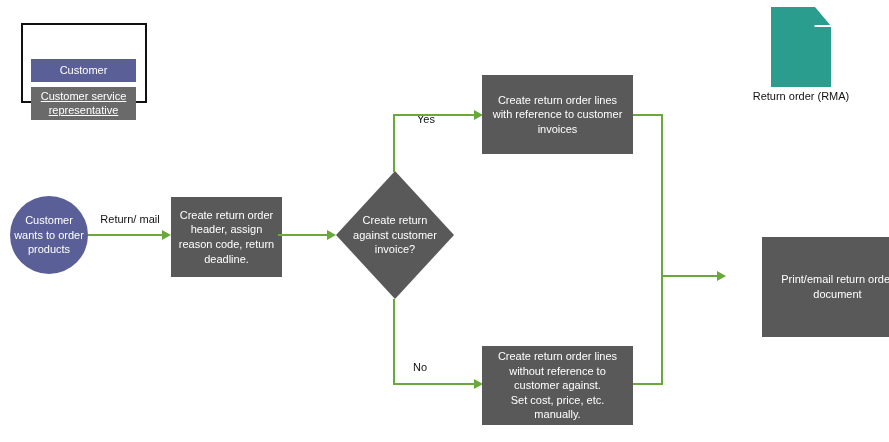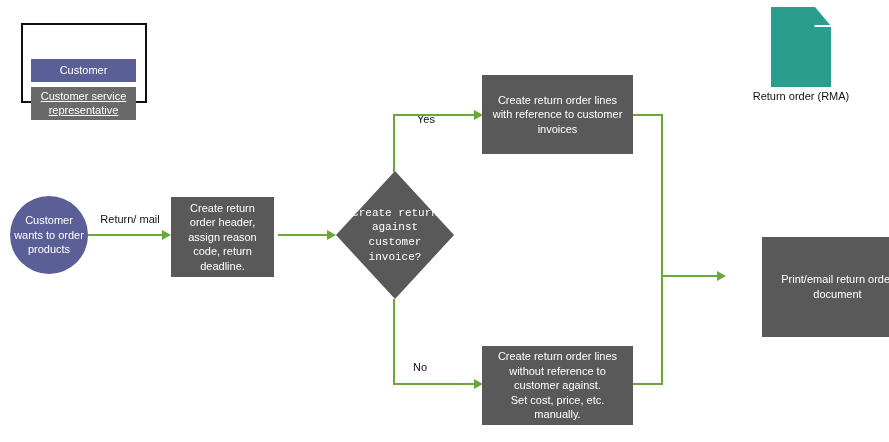--- a/index.html
+++ b/index.html
@@ -24,21 +24,21 @@
   .legend-frame {
     position:absolute; left:21px; top:23px; width:122px; height:76px;
     border:2px solid #111111; background:#ffffff;
   }
   .legend-swatch {
     position:absolute; display:flex; align-items:center; justify-content:center;
     text-align:center; color:#ffffff; font-size:11px; line-height:1.25;margin-top:24px;
   }
   .legend-customer { left:8px; top:10px; width:105px; height:23px; background:#5b5f97; }
   .legend-rep { left:8px; top:38px; width:105px; height:33px; background:#6a6a6a;text-decoration:underline; }
-  .diamond-wrap { position:absolute; left:336px; top:171px; width:118px; height:128px;font-family:Liberation Mono, monospace; }
+  .diamond-wrap { position:absolute; left:336px; top:171px; width:118px; height:128px; }
   .diamond-wrap svg { position:absolute; left:0; top:0; }
   .diamond-label {
     position:absolute; left:10px; top:0; width:98px; height:128px;
     display:flex; align-items:center; justify-content:center; text-align:center;
     color:#ffffff; font-size:11px; line-height:1.32;
   }
   .doc-icon { position:absolute; left:771px; top:7px; width:60px; height:80px; }
 </style>
 </head>
 <body>
@@ -61,21 +61,21 @@
   <div class="elabel" style="left:746px; top:90px; width:110px;">Return order (RMA)</div>
 
   <div class="node start-circle" style="left:10px; top:196px; width:78px; height:78px;">
     <span>Customer wants to order products</span>
   </div>
 
   <div class="elabel" style="left:90px; top:213px; width:80px;">Return/ mail</div>
   <div class="edge" style="left:88px; top:234px; width:74px; height:2px;"></div>
   <div class="ah" style="left:162px; top:230px;"></div>
 
-  <div class="node process" style="left:171px; top:197px; width:103px; height:80px;">
+  <div class="node process" style="left:171px; top:197px; width:111px; height:80px;">
     <span>Create return order header, assign reason code, return deadline.</span>
   </div>
 
   <div class="edge" style="left:278px; top:234px; width:49px; height:2px;"></div>
   <div class="ah" style="left:327px; top:230px;"></div>
 
   <div class="diamond-wrap">
     <svg width="118" height="128" viewBox="0 0 118 128">
       <polygon points="59,0 118,64 59,128 0,64" fill="#595959"></polygon>
     </svg>

